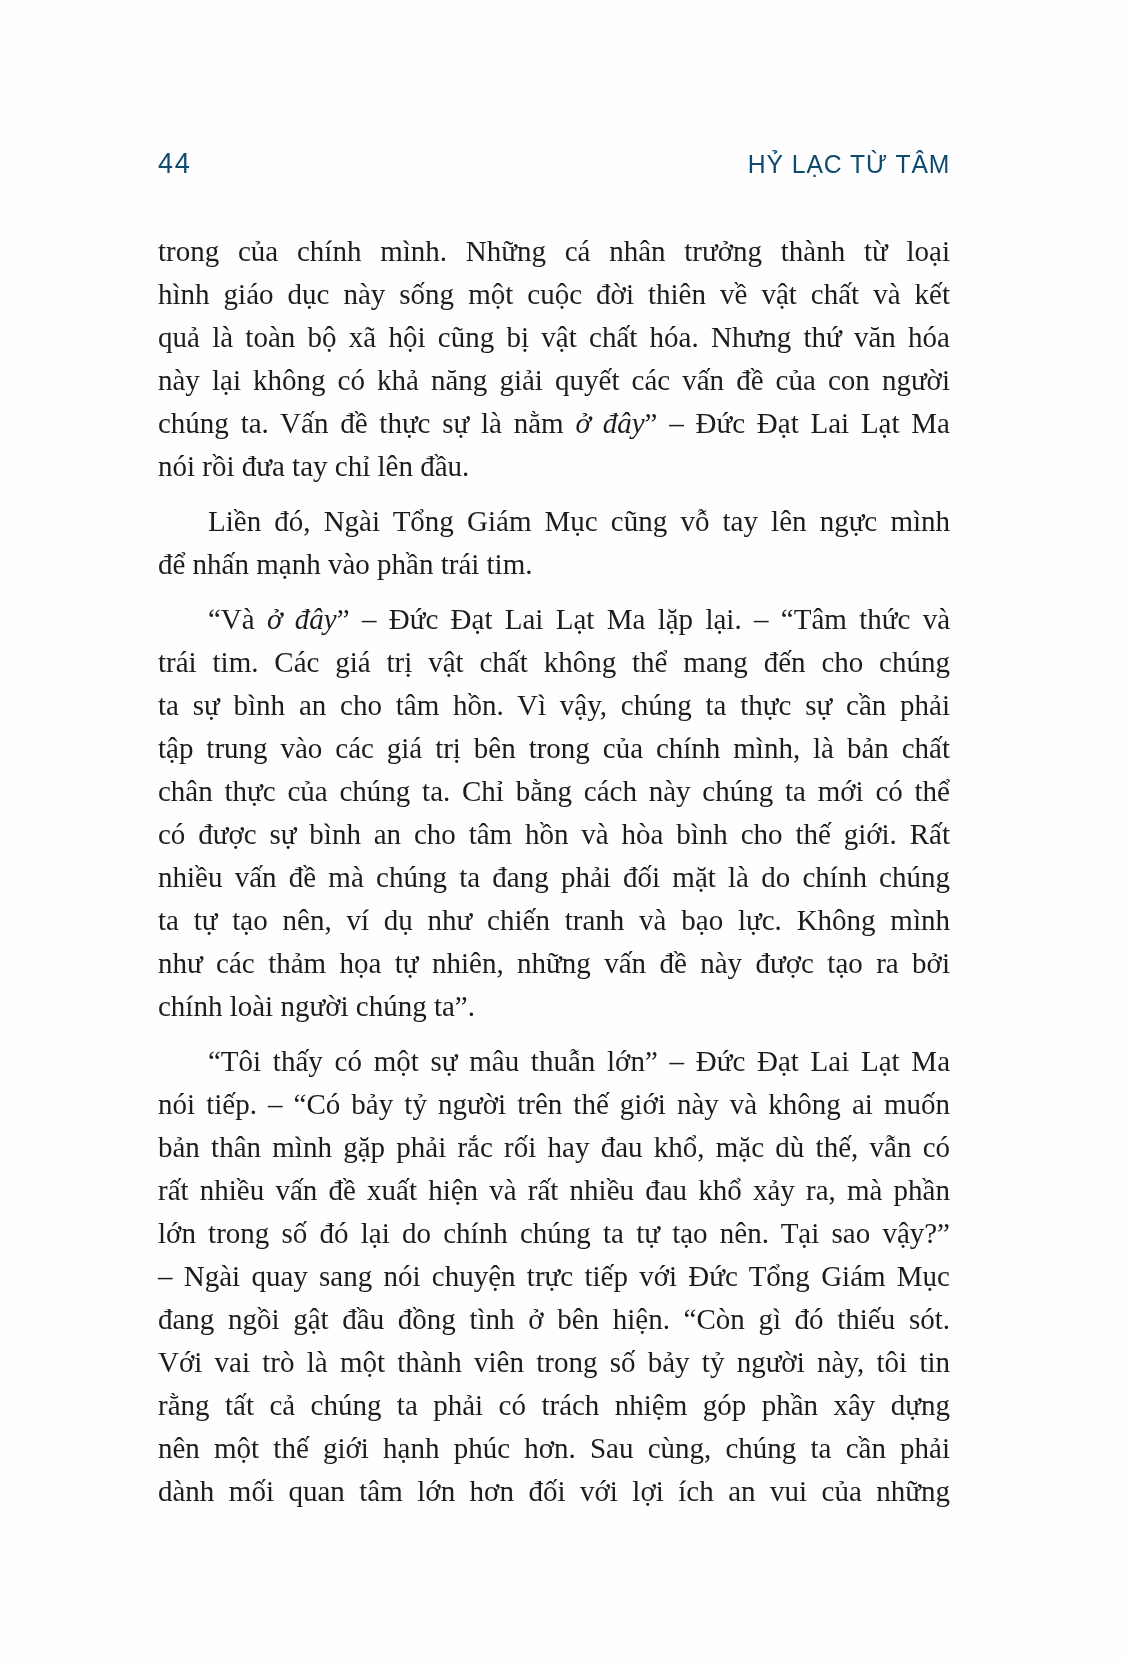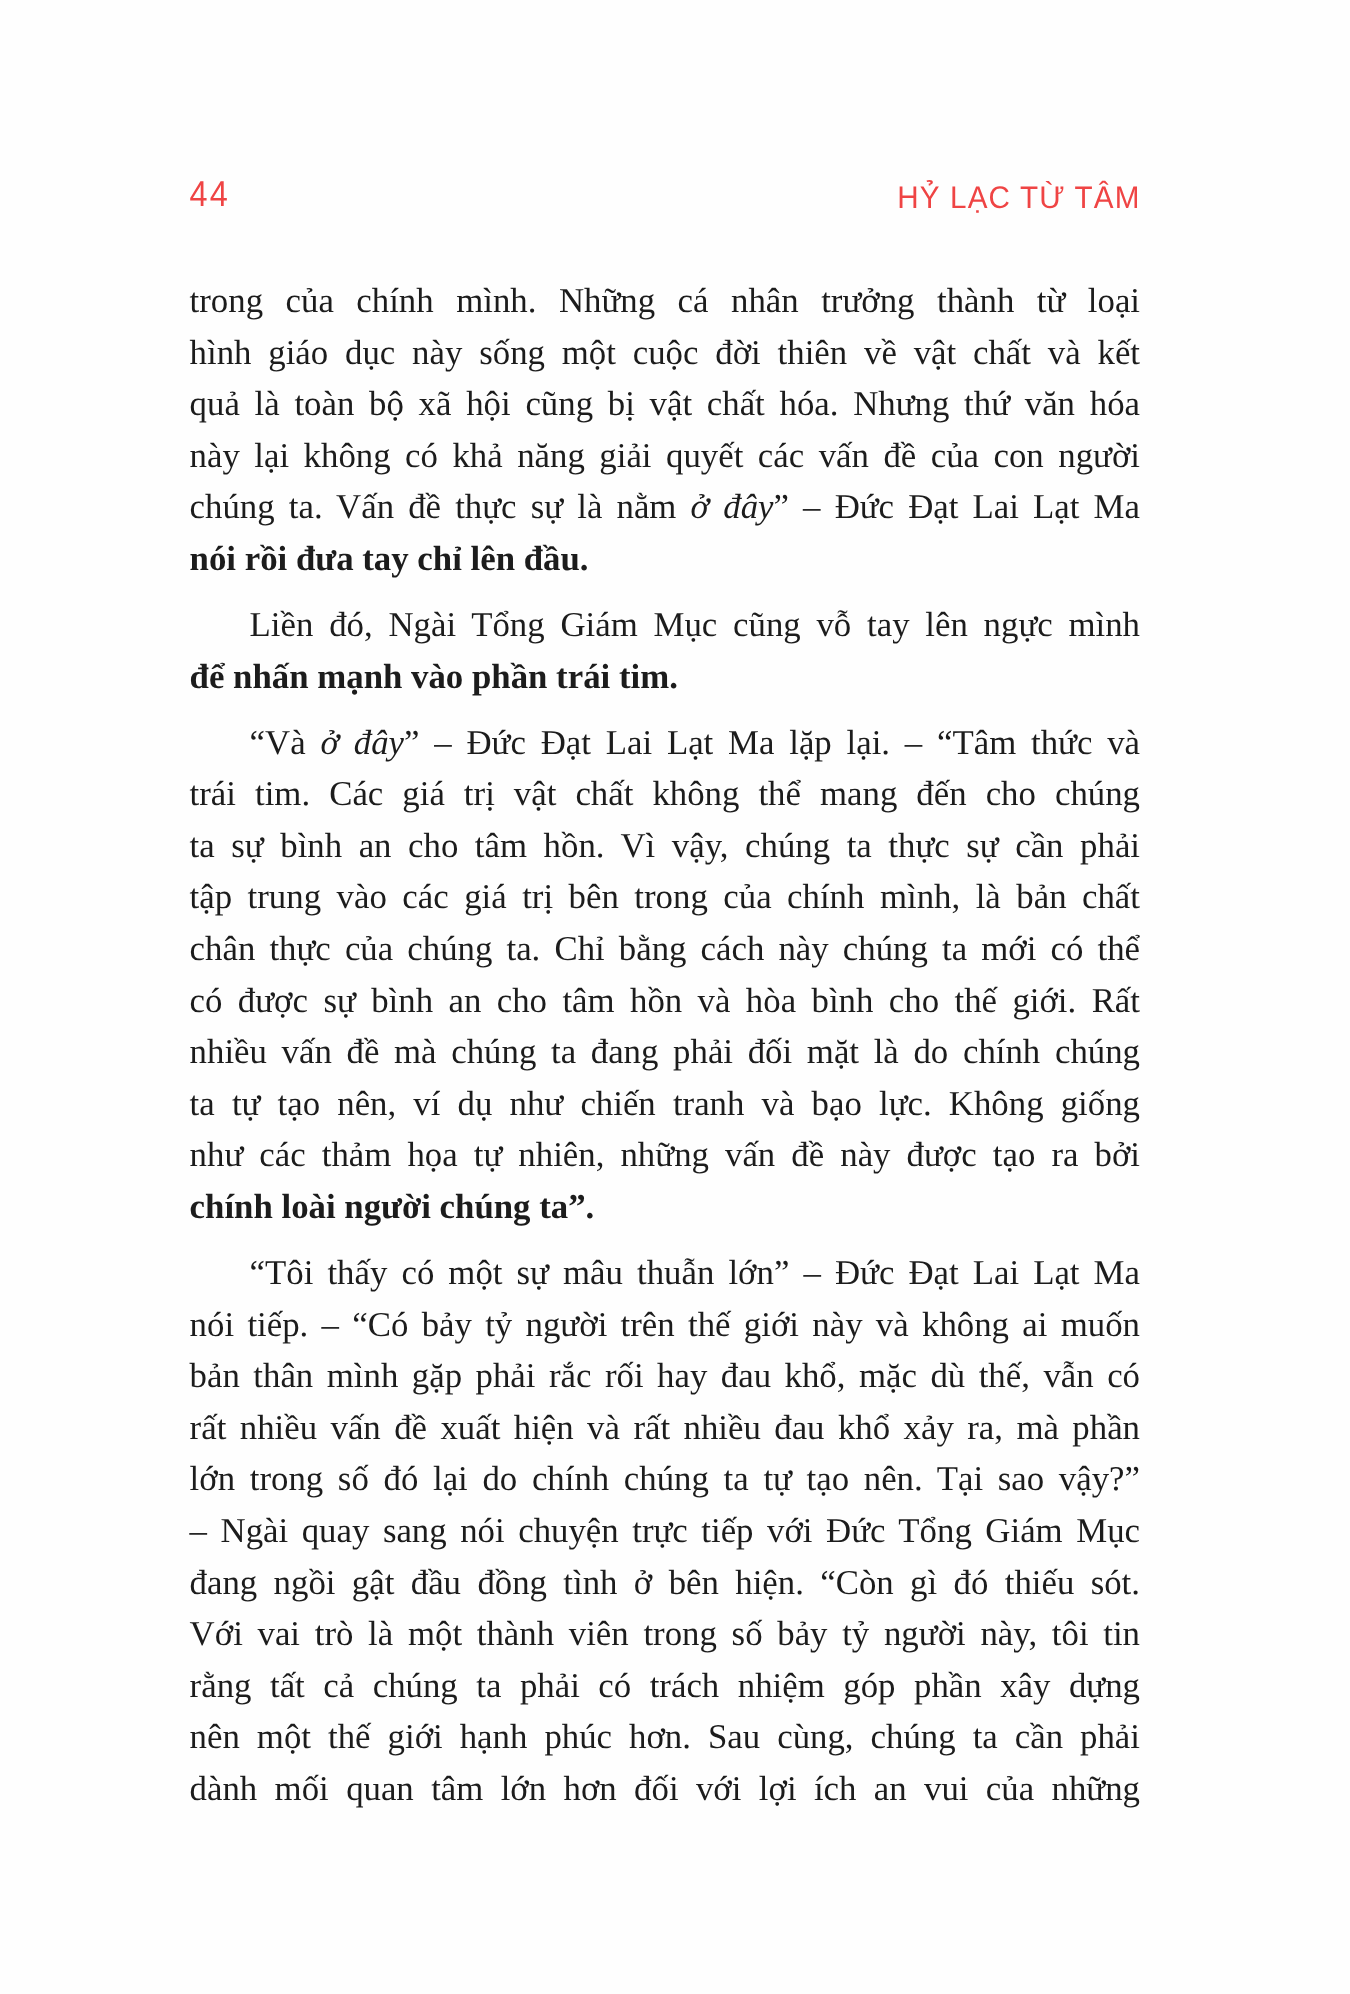--- a/index.html
+++ b/index.html
@@ -17,21 +17,21 @@
   }
   .header {
     position: absolute;
     left: 158px;
     top: 146px;
     width: 792px;
     display: flex;
     justify-content: space-between;
     align-items: flex-end;
     font-family: "Liberation Sans", sans-serif;
-    color: #ef4444;
+    color: #0c4a6e;
   }
   .page-num {
     font-size: 30px;
     letter-spacing: 2px;
     transform: scaleX(0.9);
     transform-origin: left bottom;
   }
   .running-title {
     font-size: 26px;
     letter-spacing: 1px;
@@ -48,21 +48,21 @@
     line-height: 43px;
     color: #1c1c1c;
   }
   .para { margin: 0; }
   .para + .para { margin-top: 12px; }
   .ln {
     display: block;
     text-align: justify;
     text-align-last: justify;
   }
-  .ln.end { text-align-last: left; font-weight: bold; }
+  .ln.end { text-align-last: left; }
   .ln.first { text-indent: 50px; }
   .ln em { }
 </style>
 </head>
 <body>
 
 <div class="page">
 
   <div class="header">
     <span class="page-num">44</span>
@@ -86,21 +86,21 @@
     </p>
 
     <p class="para">
       <span class="ln first"><span>“Và </span><em>ở đây</em><span>” – Đức Đạt Lai Lạt Ma lặp lại. – “Tâm thức và</span></span>
       <span class="ln">trái tim. Các giá trị vật chất không thể mang đến cho chúng</span>
       <span class="ln">ta sự bình an cho tâm hồn. Vì vậy, chúng ta thực sự cần phải</span>
       <span class="ln">tập trung vào các giá trị bên trong của chính mình, là bản chất</span>
       <span class="ln">chân thực của chúng ta. Chỉ bằng cách này chúng ta mới có thể</span>
       <span class="ln">có được sự bình an cho tâm hồn và hòa bình cho thế giới. Rất</span>
       <span class="ln">nhiều vấn đề mà chúng ta đang phải đối mặt là do chính chúng</span>
-      <span class="ln">ta tự tạo nên, ví dụ như chiến tranh và bạo lực. Không giống</span>
+      <span class="ln">ta tự tạo nên, ví dụ như chiến tranh và bạo lực. Không mình</span>
       <span class="ln">như các thảm họa tự nhiên, những vấn đề này được tạo ra bởi</span>
       <span class="ln end">chính loài người chúng ta”.</span>
     </p>
 
     <p class="para">
       <span class="ln first">“Tôi thấy có một sự mâu thuẫn lớn” – Đức Đạt Lai Lạt Ma</span>
       <span class="ln">nói tiếp. – “Có bảy tỷ người trên thế giới này và không ai muốn</span>
       <span class="ln">bản thân mình gặp phải rắc rối hay đau khổ, mặc dù thế, vẫn có</span>
       <span class="ln">rất nhiều vấn đề xuất hiện và rất nhiều đau khổ xảy ra, mà phần</span>
       <span class="ln">lớn trong số đó lại do chính chúng ta tự tạo nên. Tại sao vậy?”</span>

